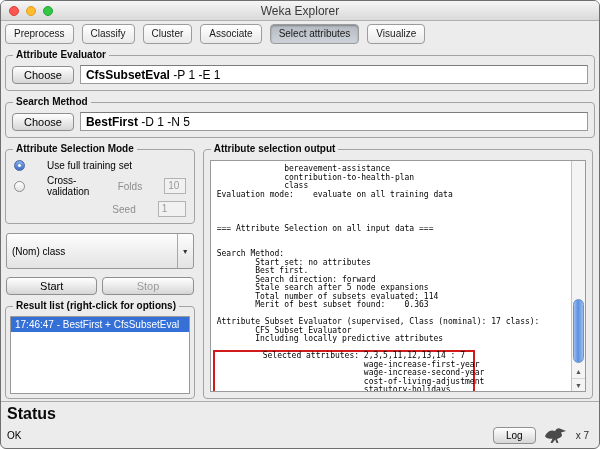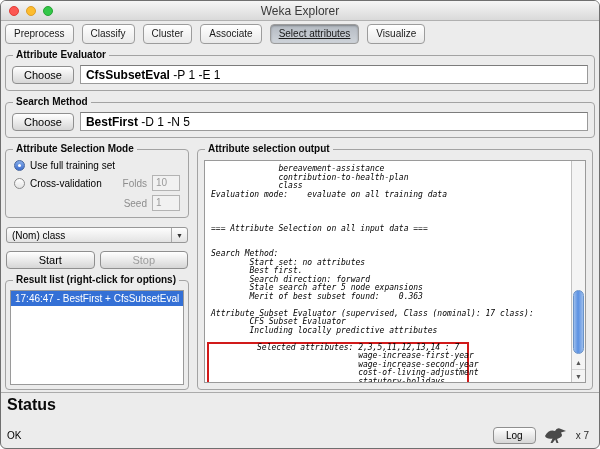--- a/index.html
+++ b/index.html
@@ -16,86 +16,86 @@
   .title { font-size:12px; color:#3a3a3a; }
   .lights { position:absolute; left:8px; top:5px; display:flex; gap:7px; }
   .light { width:10px; height:10px; border-radius:50%; display:inline-block; }
   .light.red { background:#fc5753; border:1px solid #df3e38; }
   .light.yellow { background:#fdbc2e; border:1px solid #de9e27; }
   .light.green { background:#33c748; border:1px solid #27a336; }
   
   .tabbar { flex:0 0 auto; display:flex; gap:8px; padding:3px 4px 2px; }
   .tab { font-size:10px; padding:3px 8px 4px; border:1px solid #9c9c9c; border-radius:4px;
     background:linear-gradient(#ffffff,#e9e9e9); color:#1a1a1a; cursor:default; white-space:nowrap; }
-  .tab.active { background:linear-gradient(#b4bac2,#ced3d9); box-shadow:inset 0 1px 2px rgba(0,0,0,.3);text-decoration:underline; }
+  .tab.active { background:linear-gradient(#b4bac2,#ced3d9); box-shadow:inset 0 1px 2px rgba(0,0,0,.3); }
   
   .group { border:1px solid #a3a3a3; border-radius:4px; margin:9px 4px 2px; position:relative; }
   .group-title { position:absolute; top:-7px; left:7px; background:#ececec; padding:0 3px;
     font-size:10px; font-weight:bold; color:#0a0a0a; white-space:nowrap; }
   .group-row { display:flex; align-items:center; gap:6px; padding:9px 6px 6px; }
   
   .btn { font-family:"Liberation Sans",sans-serif; font-size:11px; padding:2px 11px;
     border:1px solid #8f8f8f; border-radius:4px; background:linear-gradient(#ffffff,#d6d6d6);
     color:#000; cursor:default; }
   .btn.disabled { color:#9c9c9c; }
   .field { flex:1; background:#fff; border:1px solid #9a9a9a; border-top-color:#7c7c7c;
     padding:2px 5px; font-size:12px; height:19px; display:flex; align-items:center; overflow:hidden; }
   .field .scheme { font-weight:bold; white-space:pre; }
   .field .opts { white-space:pre; }
   
   .main { flex:1; display:flex; min-height:0; }
   .left { flex:0 0 192px; display:flex; flex-direction:column; min-height:0; }
   .right { flex:1; display:flex; flex-direction:column; min-height:0; }
   
   .mode-group { flex:0 0 auto; padding:8px 0 4px; }
-  .mode-row { display:flex; align-items:center; gap:5px; padding:2px 8px; font-size:10px; }
+  .mode-row { display:flex; align-items:center; gap:22px; padding:2px 8px; font-size:10px; }
   .radio { width:11px; height:11px; border-radius:50%; border:1px solid #8a8a8a;
     background:linear-gradient(#ffffff,#e4e4e4); display:inline-block; position:relative; flex:0 0 auto; }
   .radio.selected { background:linear-gradient(#86ace9,#3e6ecd); border-color:#47679f; }
   .radio.selected::after { content:""; position:absolute; left:3px; top:3px; width:3px; height:3px;
     border-radius:50%; background:#fff; }
   .mode-label { color:#000; }
   .sub-label { color:#8d8d8d; margin-left:auto; }
   .small-field { width:28px; height:16px; background:#f1f1f1; border:1px solid #b3b3b3;
     font-size:10px; color:#9a9a9a; padding:1px 3px; }
   .seed-row { justify-content:flex-end; }
   
-  .combo { margin:7px 5px 2px; height:16px; border:1px solid #979797; border-radius:3px;
+  .combo { margin:7px 5px 2px; height:36px; border:1px solid #979797; border-radius:3px;
     background:linear-gradient(#fdfdfd,#e3e3e3); display:flex; align-items:center; font-size:10px; }
   .combo-text { flex:1; padding:0 5px; }
   .combo-arrow { flex:0 0 16px; border-left:1px solid #a8a8a8; align-self:stretch;
     display:flex; align-items:center; justify-content:center; font-size:7px; color:#333; }
   
   .btn-row { display:flex; gap:5px; margin:6px 5px 2px; }
   .btn-row .btn { flex:1; }
   
   .result-group { flex:1; min-height:0; }
   .listbox { position:absolute; top:9px; left:4px; right:4px; bottom:4px;
     background:#fff; border:1px solid #9a9a9a; overflow:hidden; }
   .list-item { font-size:10px; padding:2px 4px; white-space:nowrap; }
   .list-item.selected { background:#3470d6; color:#fff; }
   
   .output-group { flex:1; min-height:0; margin:9px 6px 2px 4px; }
   .output-area { position:absolute; top:10px; left:6px; right:6px; bottom:6px;
-    background:#fff; border:1px solid #9a9a9a; display:flex; overflow:hidden;font-style:italic; }
+    background:#fff; border:1px solid #9a9a9a; display:flex; overflow:hidden; }
   .output-text { flex:1; overflow:hidden; padding:4px 0 0 6px;
     font-family:"DejaVu Sans Mono", monospace; font-size:8px; color:#000; }
   .out-line { height:8.5px; line-height:8.5px; white-space:pre; }
   .red-box { border:2px solid #d11a1a; margin:-2px 0 -2px -4px; padding-left:2px; width:262px; }
   .vscroll { flex:0 0 14px; border-left:1px solid #c2c2c2; background:#f4f4f4; position:relative; }
   .vthumb { position:absolute; left:1px; right:1px; bottom:28px; height:64px; border-radius:6px;
     border:1px solid #6a93c8; background:linear-gradient(90deg,#9cbdec,#5a90e2 45%,#9cbdec); }
   .scroll-arrow { position:absolute; left:0; right:0; height:13px; display:flex;
     align-items:center; justify-content:center; font-size:7px; color:#555; }
   .scroll-arrow.up { bottom:13px; }
   .scroll-arrow.down { bottom:0; border-top:1px solid #d5d5d5; }
   
   .statusbar { flex:0 0 42px; border-top:1px solid #ababab; padding:3px 6px 4px; }
   .status-title { font-size:16px; font-weight:bold; color:#0a0a0a; }
-  .status-row { display:flex; align-items:center; gap:7px; margin-top:12px; }
+  .status-row { display:flex; align-items:center; gap:7px; margin-top:3px; }
   .status-msg { font-size:10px; color:#000; }
   .spacer { flex:1; }
   .log-btn { font-size:10px; padding:2px 12px; }
   .bird { display:inline-flex; align-items:center; }
   .weka-count { font-size:10px; color:#2a2a2a; margin-right:4px; }
 </style>
 </head>
 <body>
 
 <div class="window">
@@ -194,20 +194,21 @@
               <div class="out-line">&nbsp;</div>
               <div class="out-line">&nbsp;</div>
               <div class="out-line">=== Attribute Selection on all input data ===</div>
               <div class="out-line">&nbsp;</div>
               <div class="out-line">&nbsp;</div>
               <div class="out-line">Search Method:</div>
               <div class="out-line">        Start set: no attributes</div>
               <div class="out-line">        Best first.</div>
               <div class="out-line">        Search direction: forward</div>
               <div class="out-line">        Stale search after 5 node expansions</div>
+              <div class="out-line">        Total number of subsets evaluated: 114</div>
               <div class="out-line">        Merit of best subset found:    0.363</div>
               <div class="out-line">&nbsp;</div>
               <div class="out-line">Attribute Subset Evaluator (supervised, Class (nominal): 17 class):</div>
               <div class="out-line">        CFS Subset Evaluator</div>
               <div class="out-line">        Including locally predictive attributes</div>
               <div class="out-line">&nbsp;</div>
               <div class="red-box" style="border-color: rgb(209, 26, 26); padding-left: 48px;">
                 <div class="out-line">Selected attributes: 2,3,5,11,12,13,14 : 7</div>
                 <div class="out-line">                     wage-increase-first-year</div>
                 <div class="out-line">                     wage-increase-second-year</div>

